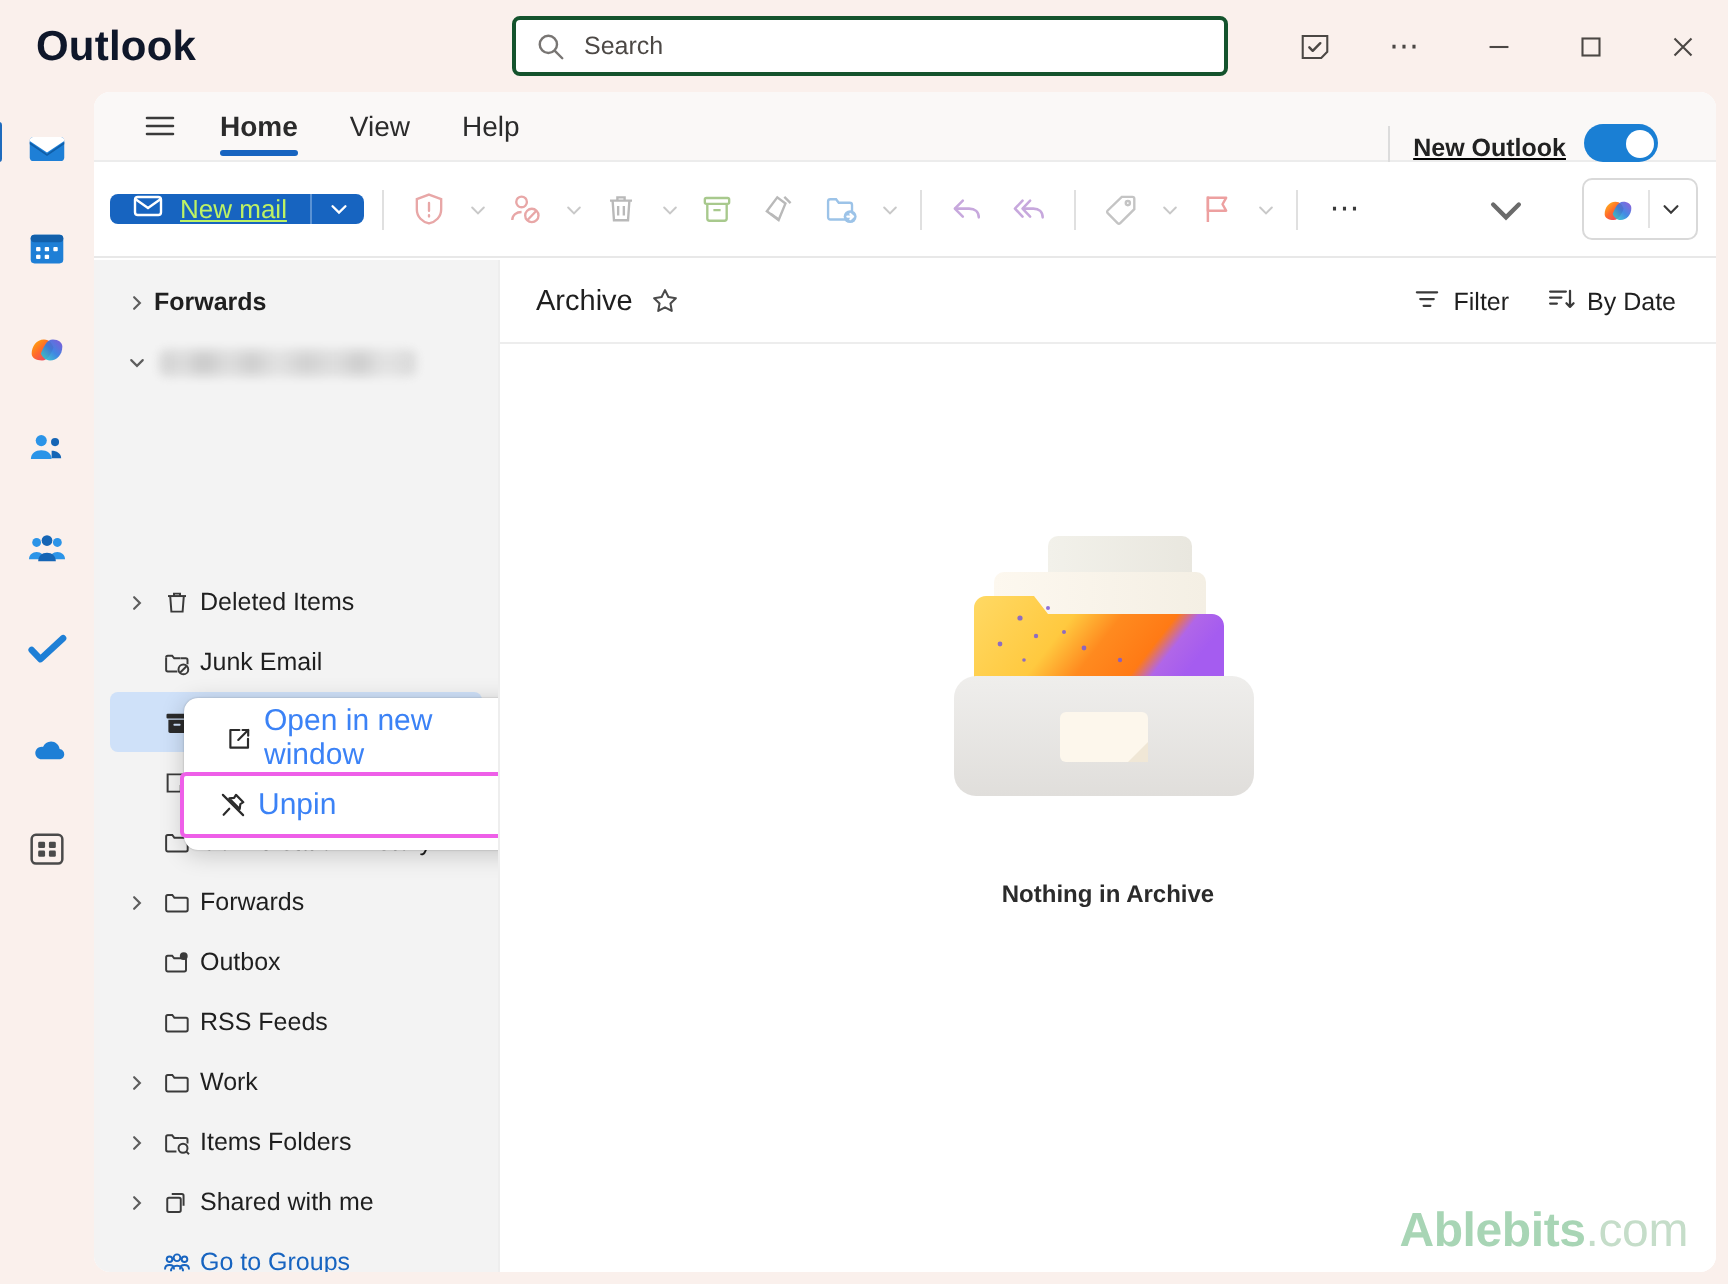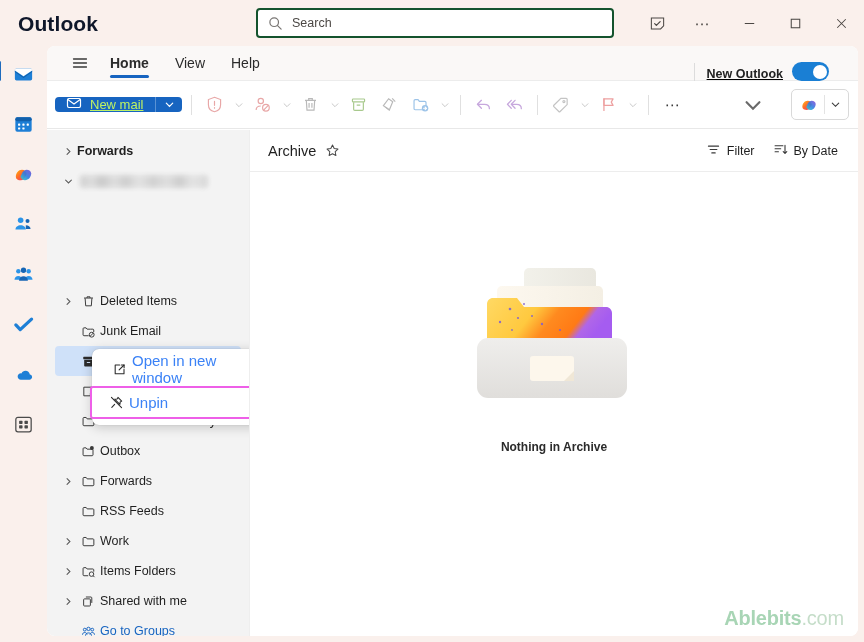--- a/index.html
+++ b/index.html
@@ -220,21 +220,21 @@
     position: absolute; top: 42px; left: 0; right: 0; bottom: 0;
     display: flex; flex-direction: column; align-items: center;
     padding-top: 74px;
   }
   .empty .illu { width: 200px; height: 180px; }
   .empty .etitle { font-size: 12px; font-weight: bold; color: #2b2b2b; margin-top: 14px; }
   .empty .esub { font-size: 13px; color: #444; margin-top: 8px; }
 
   .watermark {
     position: absolute; right: 14px; bottom: 6px;
-    font-size: 20px; letter-spacing: -.2px;
+    font-size: 24px; letter-spacing: -.2px;
   }
   .watermark .wb { color: #a8d5b5; font-weight: bold; }
   .watermark .wc { color: #c5ddc9; }
 </style>
 </head>
 <body>
 
 <div class="window">
 
   <div class="titlebar">
@@ -659,42 +659,42 @@
             <span class="chev"></span>
             <span class="fico">
               <svg viewBox="0 0 16 16" fill="none" stroke="#3a3a3a" stroke-width="1.05">
                 <path d="M2.2 4.6c0-.5.4-.9.9-.9h2.4l1.1 1.5h6.2c.5 0 .9.4.9.9v5.5c0 .5-.4.9-.9.9H3.1c-.5 0-.9-.4-.9-.9z"></path>
               </svg>
             </span>
             <span class="flabel">Conversation History</span>
           </div>
 
           <div class="folderrow">
-            <span class="chev"></span>
-            <span class="fico">
-              <svg viewBox="0 0 16 16" fill="none" stroke="#3a3a3a" stroke-width="1.05">
-                <path d="M2.2 5c0-.5.4-.9.9-.9h2.3l1.1 1.4h5.4c.5 0 .9.4.9.9v5.2c0 .5-.4.9-.9.9H3.1c-.5 0-.9-.4-.9-.9z"></path>
-                <circle cx="11.6" cy="4.3" r="2.1" fill="#3a3a3a" stroke="none"></circle>
-              </svg>
-            </span>
-            <span class="flabel">Outbox</span>
-          </div>
-
-          <div class="folderrow">
             <span class="chev">
               <svg viewBox="0 0 10 10" fill="none" stroke="#5d5d5d" stroke-width="1.2" stroke-linecap="round">
                   <path d="M3.4 1.8L6.6 5 3.4 8.2"></path>
                 </svg>
             </span>
             <span class="fico">
               <svg viewBox="0 0 16 16" fill="none" stroke="#3a3a3a" stroke-width="1.05">
                 <path d="M2.2 4.6c0-.5.4-.9.9-.9h2.4l1.1 1.5h6.2c.5 0 .9.4.9.9v5.5c0 .5-.4.9-.9.9H3.1c-.5 0-.9-.4-.9-.9z"></path>
               </svg>
             </span>
             <span class="flabel">Forwards</span>
+          </div>
+
+          <div class="folderrow">
+            <span class="chev"></span>
+            <span class="fico">
+              <svg viewBox="0 0 16 16" fill="none" stroke="#3a3a3a" stroke-width="1.05">
+                <path d="M2.2 5c0-.5.4-.9.9-.9h2.3l1.1 1.4h5.4c.5 0 .9.4.9.9v5.2c0 .5-.4.9-.9.9H3.1c-.5 0-.9-.4-.9-.9z"></path>
+                <circle cx="11.6" cy="4.3" r="2.1" fill="#3a3a3a" stroke="none"></circle>
+              </svg>
+            </span>
+            <span class="flabel">Outbox</span>
           </div>
 
           <div class="folderrow">
             <span class="chev"></span>
             <span class="fico">
               <svg viewBox="0 0 16 16" fill="none" stroke="#3a3a3a" stroke-width="1.05">
                 <path d="M2.2 4.6c0-.5.4-.9.9-.9h2.4l1.1 1.5h6.2c.5 0 .9.4.9.9v5.5c0 .5-.4.9-.9.9H3.1c-.5 0-.9-.4-.9-.9z"></path>
               </svg>
             </span>
             <span class="flabel">RSS Feeds</span>

